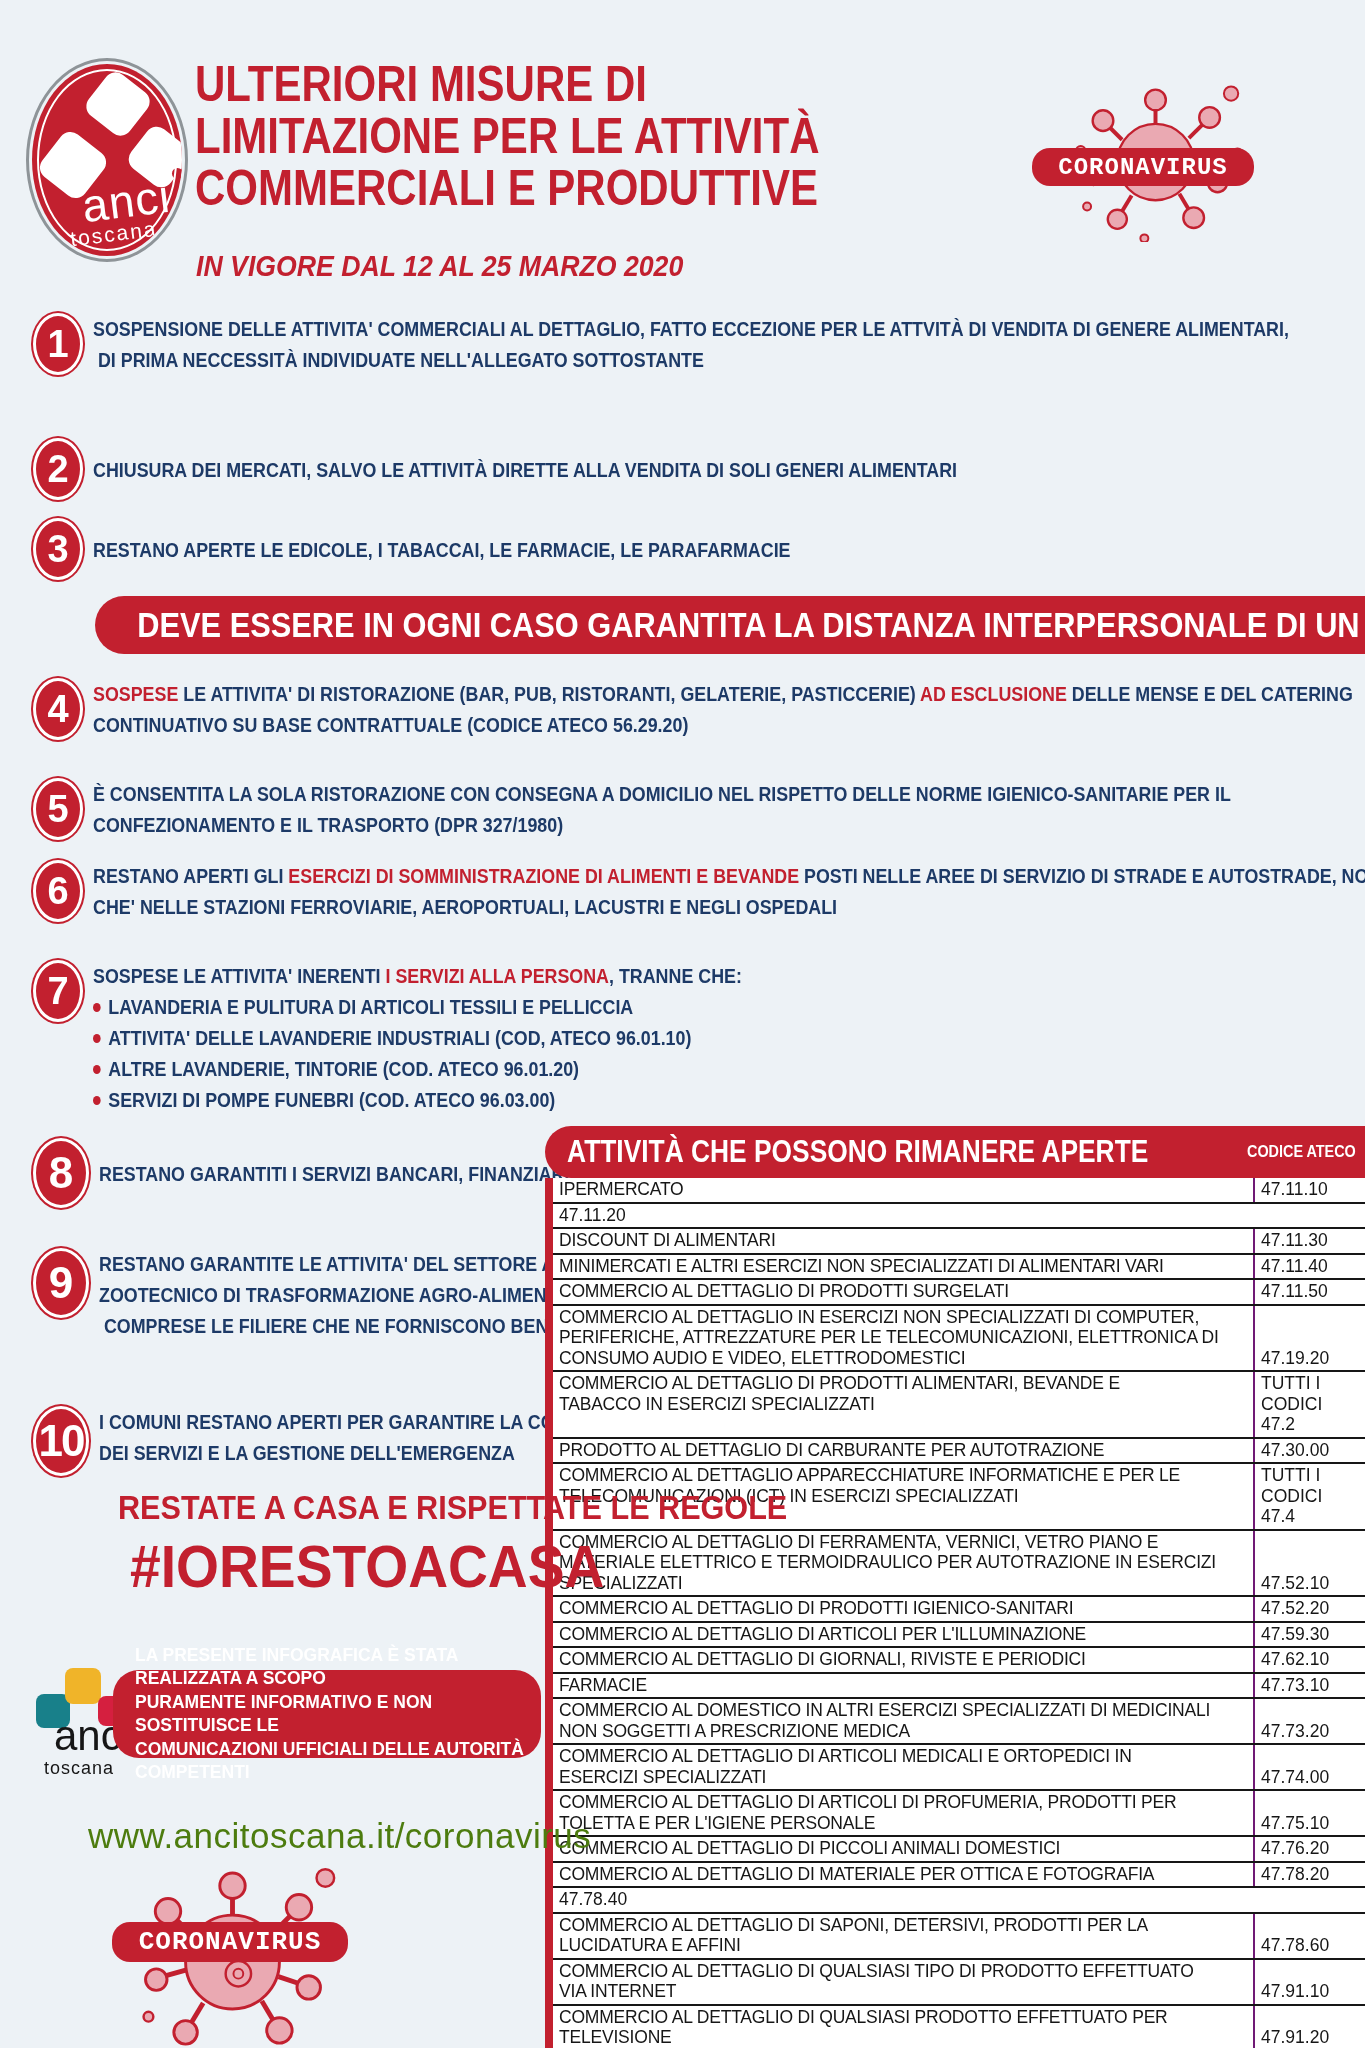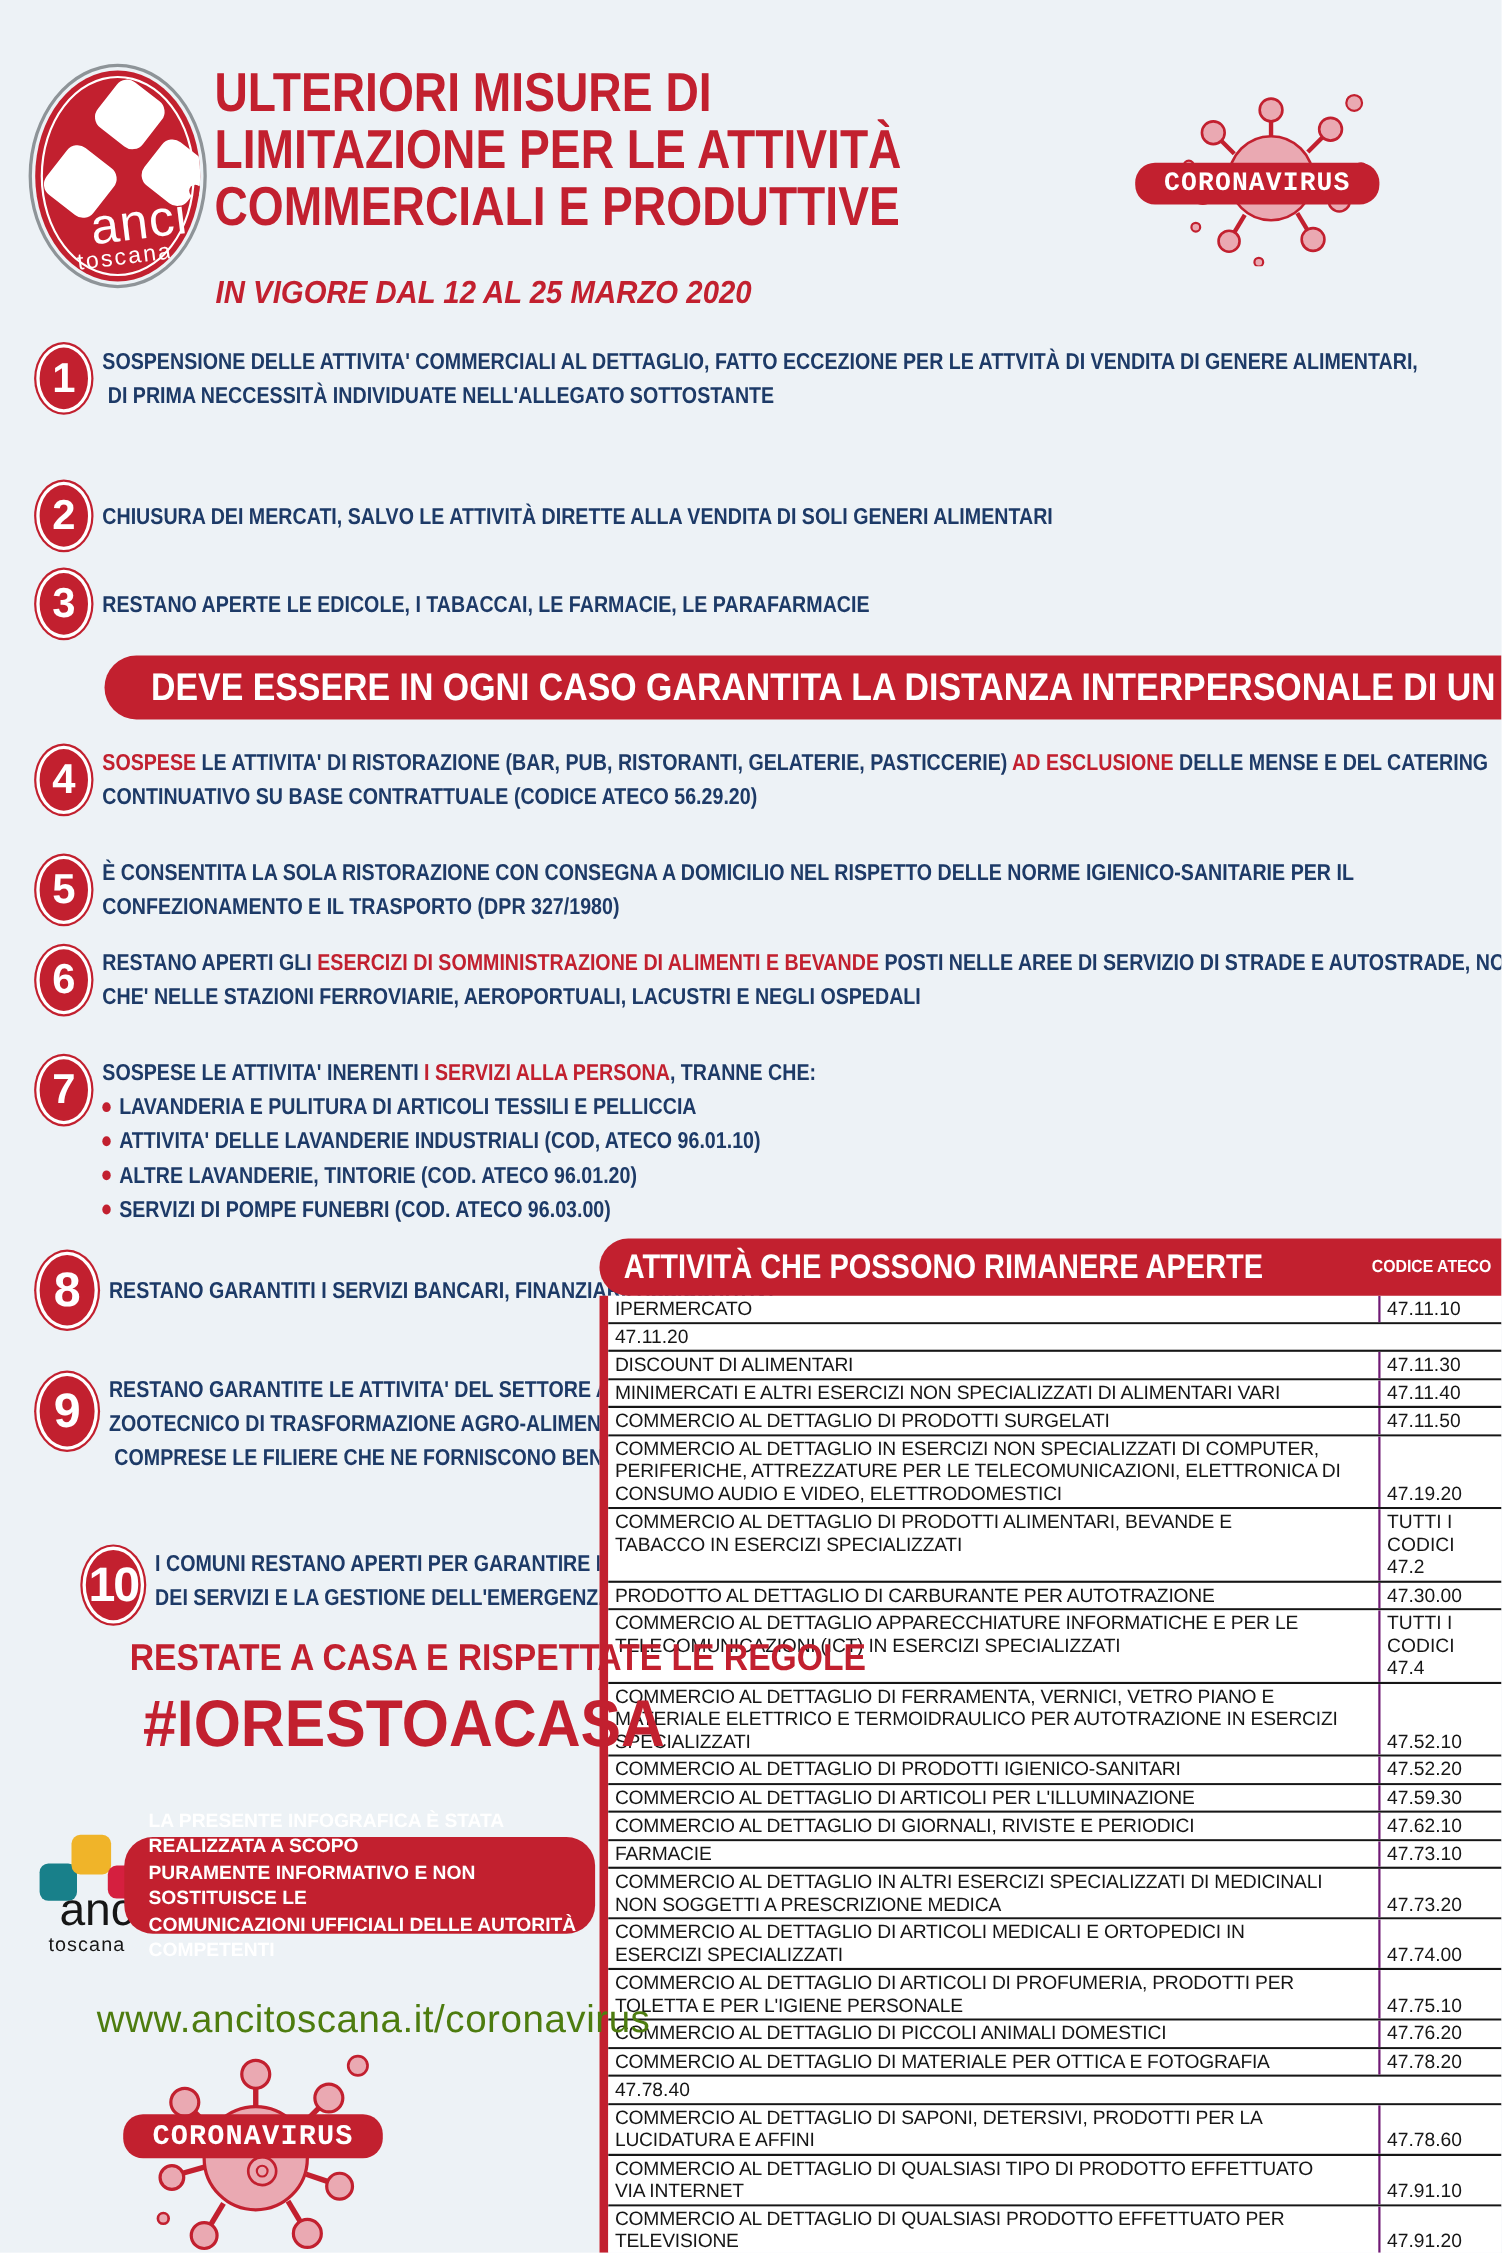--- a/index.html
+++ b/index.html
@@ -37,21 +37,21 @@
   .vb-bottom{left:70px;top:1862px;width:360px;height:186px;}
   .vb-bottom svg{left:55px;top:2px;width:215px;height:196px;}
   .vb-bottom .vlabel{left:42px;top:60px;width:236px;height:40px;font-size:26px;}
   
   .item{position:absolute;left:33px;display:flex;align-items:flex-start;}
   .item.center{align-items:center;}
   .badge{flex:none;width:50px;height:62px;border-radius:50%;background:#c2202f;border:3px solid #fff;
          box-shadow:0 0 0 2px #c2202f;color:#fff;font-weight:700;font-size:38px;
          display:flex;align-items:center;justify-content:center;box-sizing:border-box;}
   .item.big .badge{width:56px;height:70px;font-size:44px;}
-  .item-10 .badge{font-size:34px;letter-spacing:-2px;margin-left:42px;}
+  .item-10 .badge{font-size:34px;letter-spacing:-2px;}
   .itext{margin-left:10px;color:#1d3a67;font-weight:700;font-size:21px;line-height:31px;
          transform:scaleX(.85);transform-origin:0 0;}
   .iline{white-space:pre;}
   .dot{display:inline-block;width:9px;height:9px;border-radius:50%;background:#c2202f;
        margin-right:9px;vertical-align:2px;}
   .item-1{top:313px;} .item-2{top:438px;} .item-3{top:518px;}
   .item-4{top:678px;} .item-5{top:778px;} .item-6{top:860px;} .item-7{top:960px;}
   .item-8{top:1138px;} .item-9{top:1248px;} .item-10{top:1406px;}
   
   .banner{position:absolute;left:95px;right:-20px;top:596px;height:58px;background:#c2202f;
@@ -288,21 +288,21 @@
         </div>
         <div class="trow">
           <div class="tname">COMMERCIO AL DETTAGLIO DI GIORNALI, RIVISTE E PERIODICI</div>
           <div class="tcode">47.62.10</div>
         </div>
         <div class="trow">
           <div class="tname">FARMACIE</div>
           <div class="tcode">47.73.10</div>
         </div>
         <div class="trow">
-          <div class="tname">COMMERCIO AL DETTAGLIO IN ALTRI ESERCIZI SPECIALIZZATI DI MEDICINALI
+          <div class="tname">COMMERCIO AL DOMESTICO IN ALTRI ESERCIZI SPECIALIZZATI DI MEDICINALI
 NON SOGGETTI A PRESCRIZIONE MEDICA</div>
           <div class="tcode">47.73.20</div>
         </div>
         <div class="trow">
           <div class="tname">COMMERCIO AL DETTAGLIO DI ARTICOLI MEDICALI E ORTOPEDICI IN
 ESERCIZI SPECIALIZZATI</div>
           <div class="tcode">47.74.00</div>
         </div>
         <div class="trow">
           <div class="tname">COMMERCIO AL DETTAGLIO DI ARTICOLI DI PROFUMERIA, PRODOTTI PER

